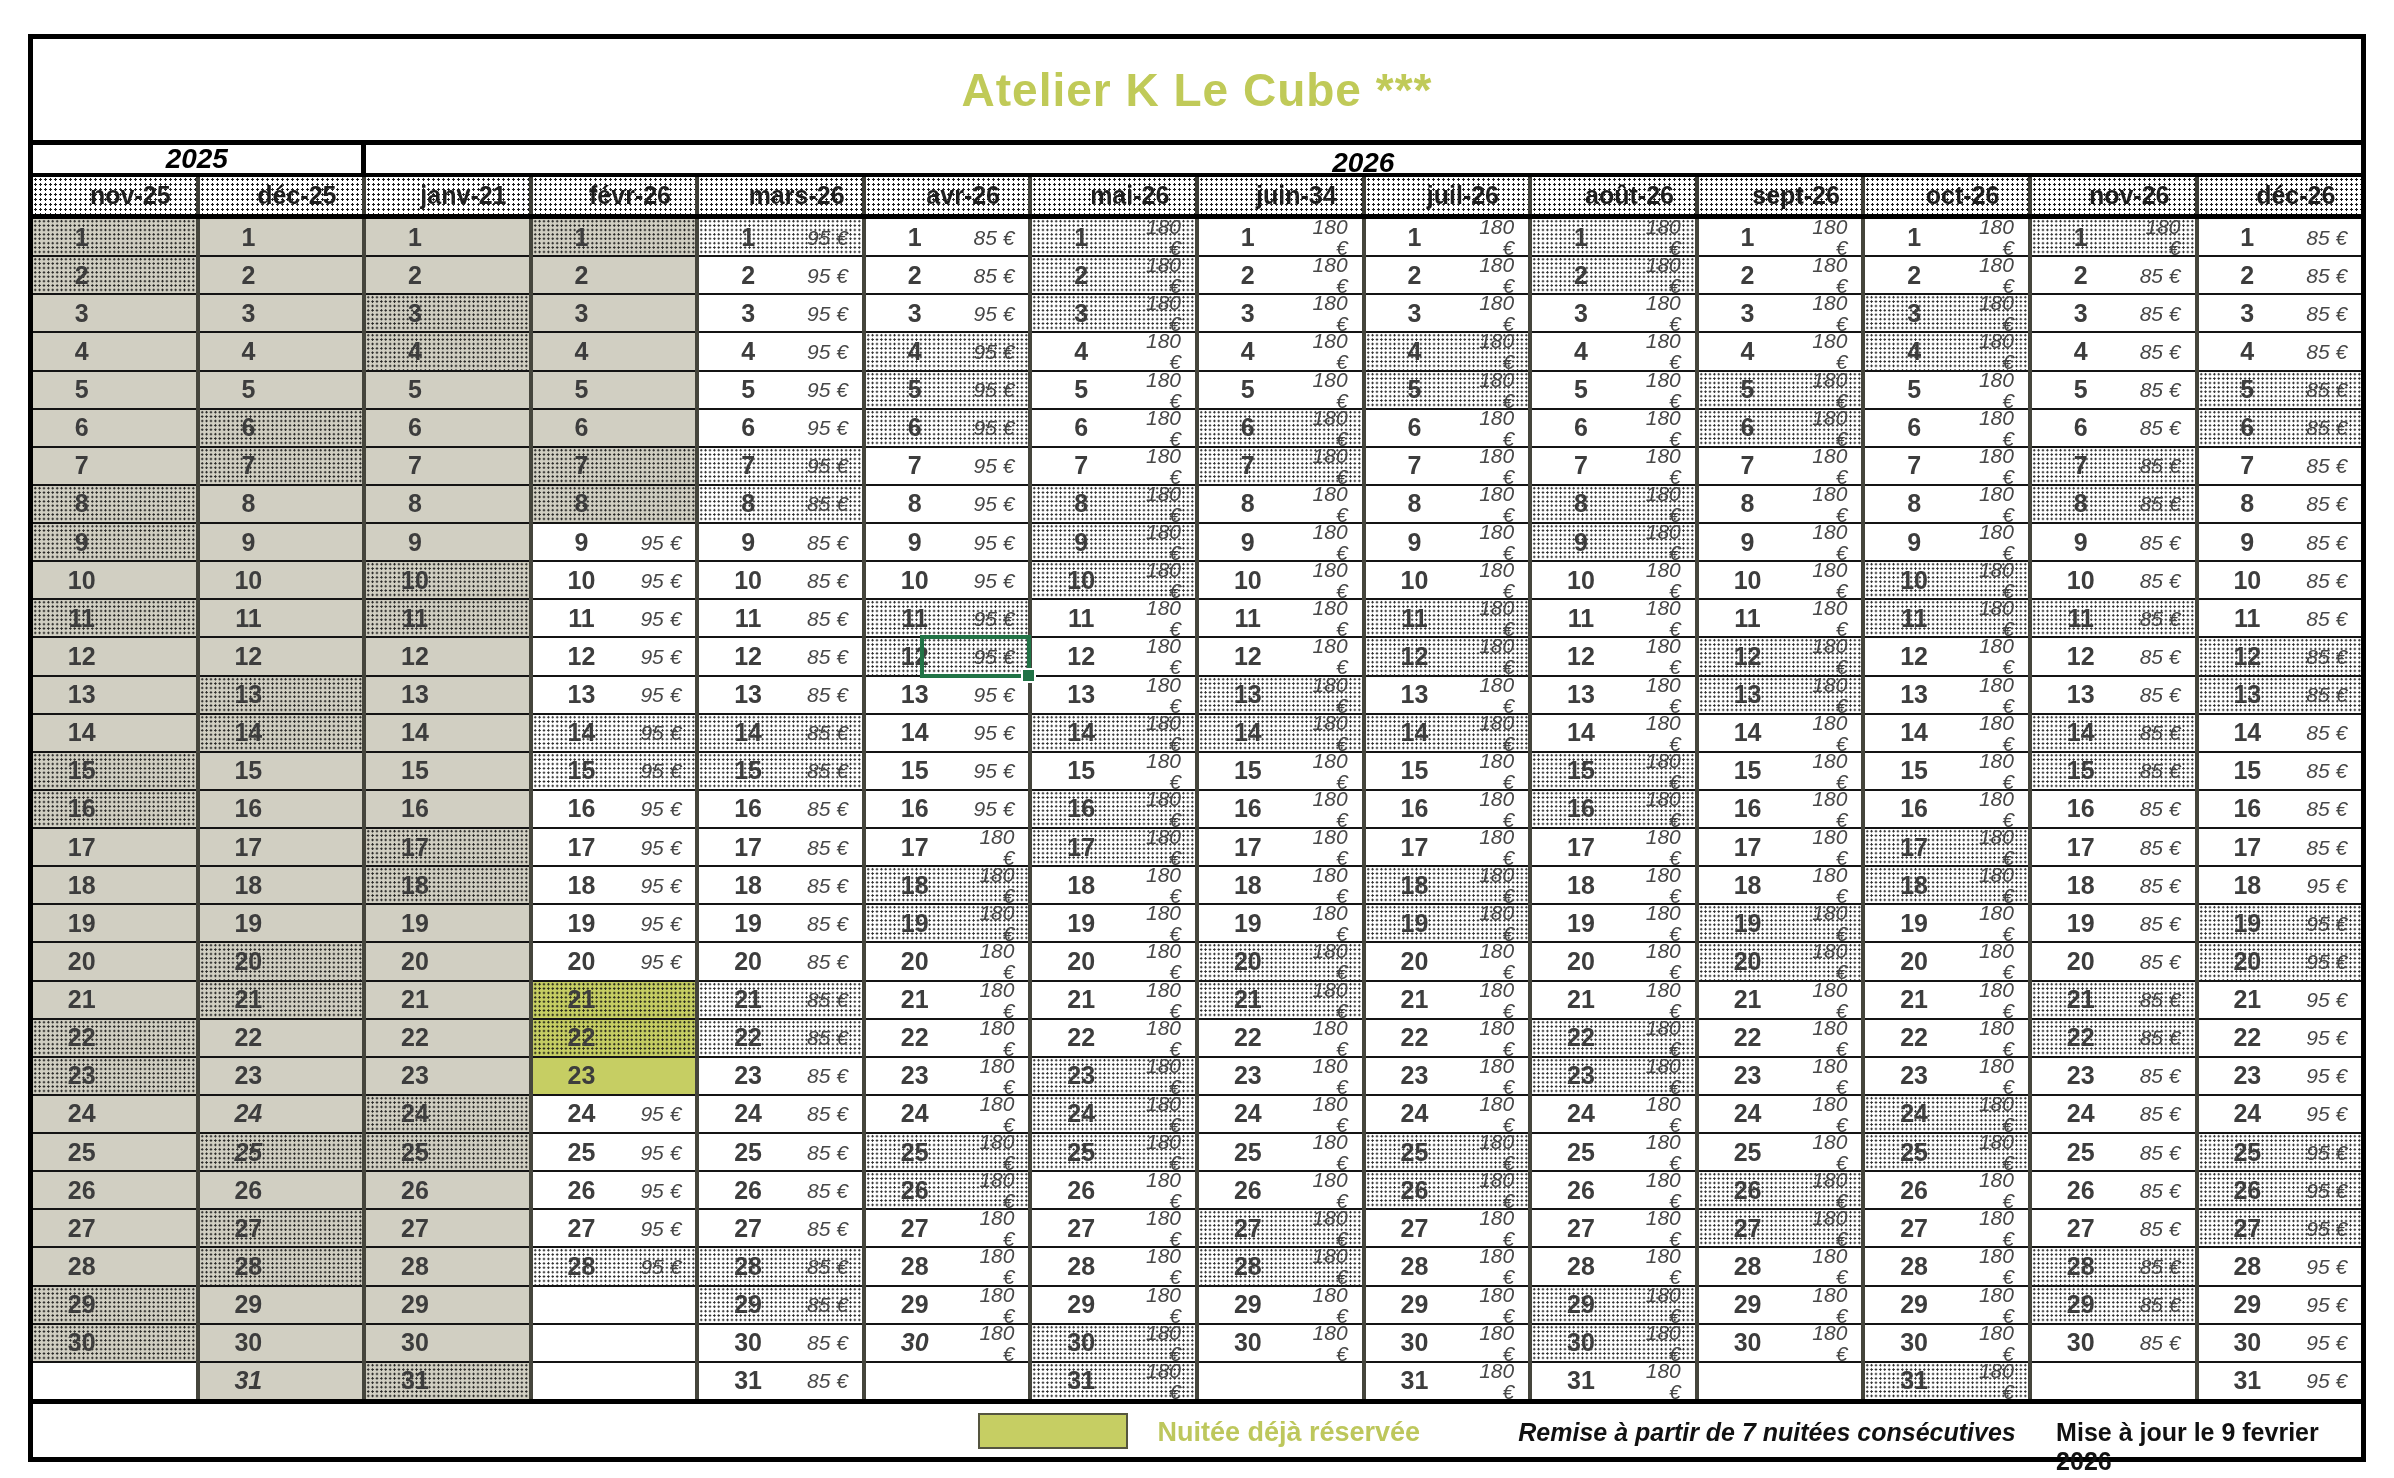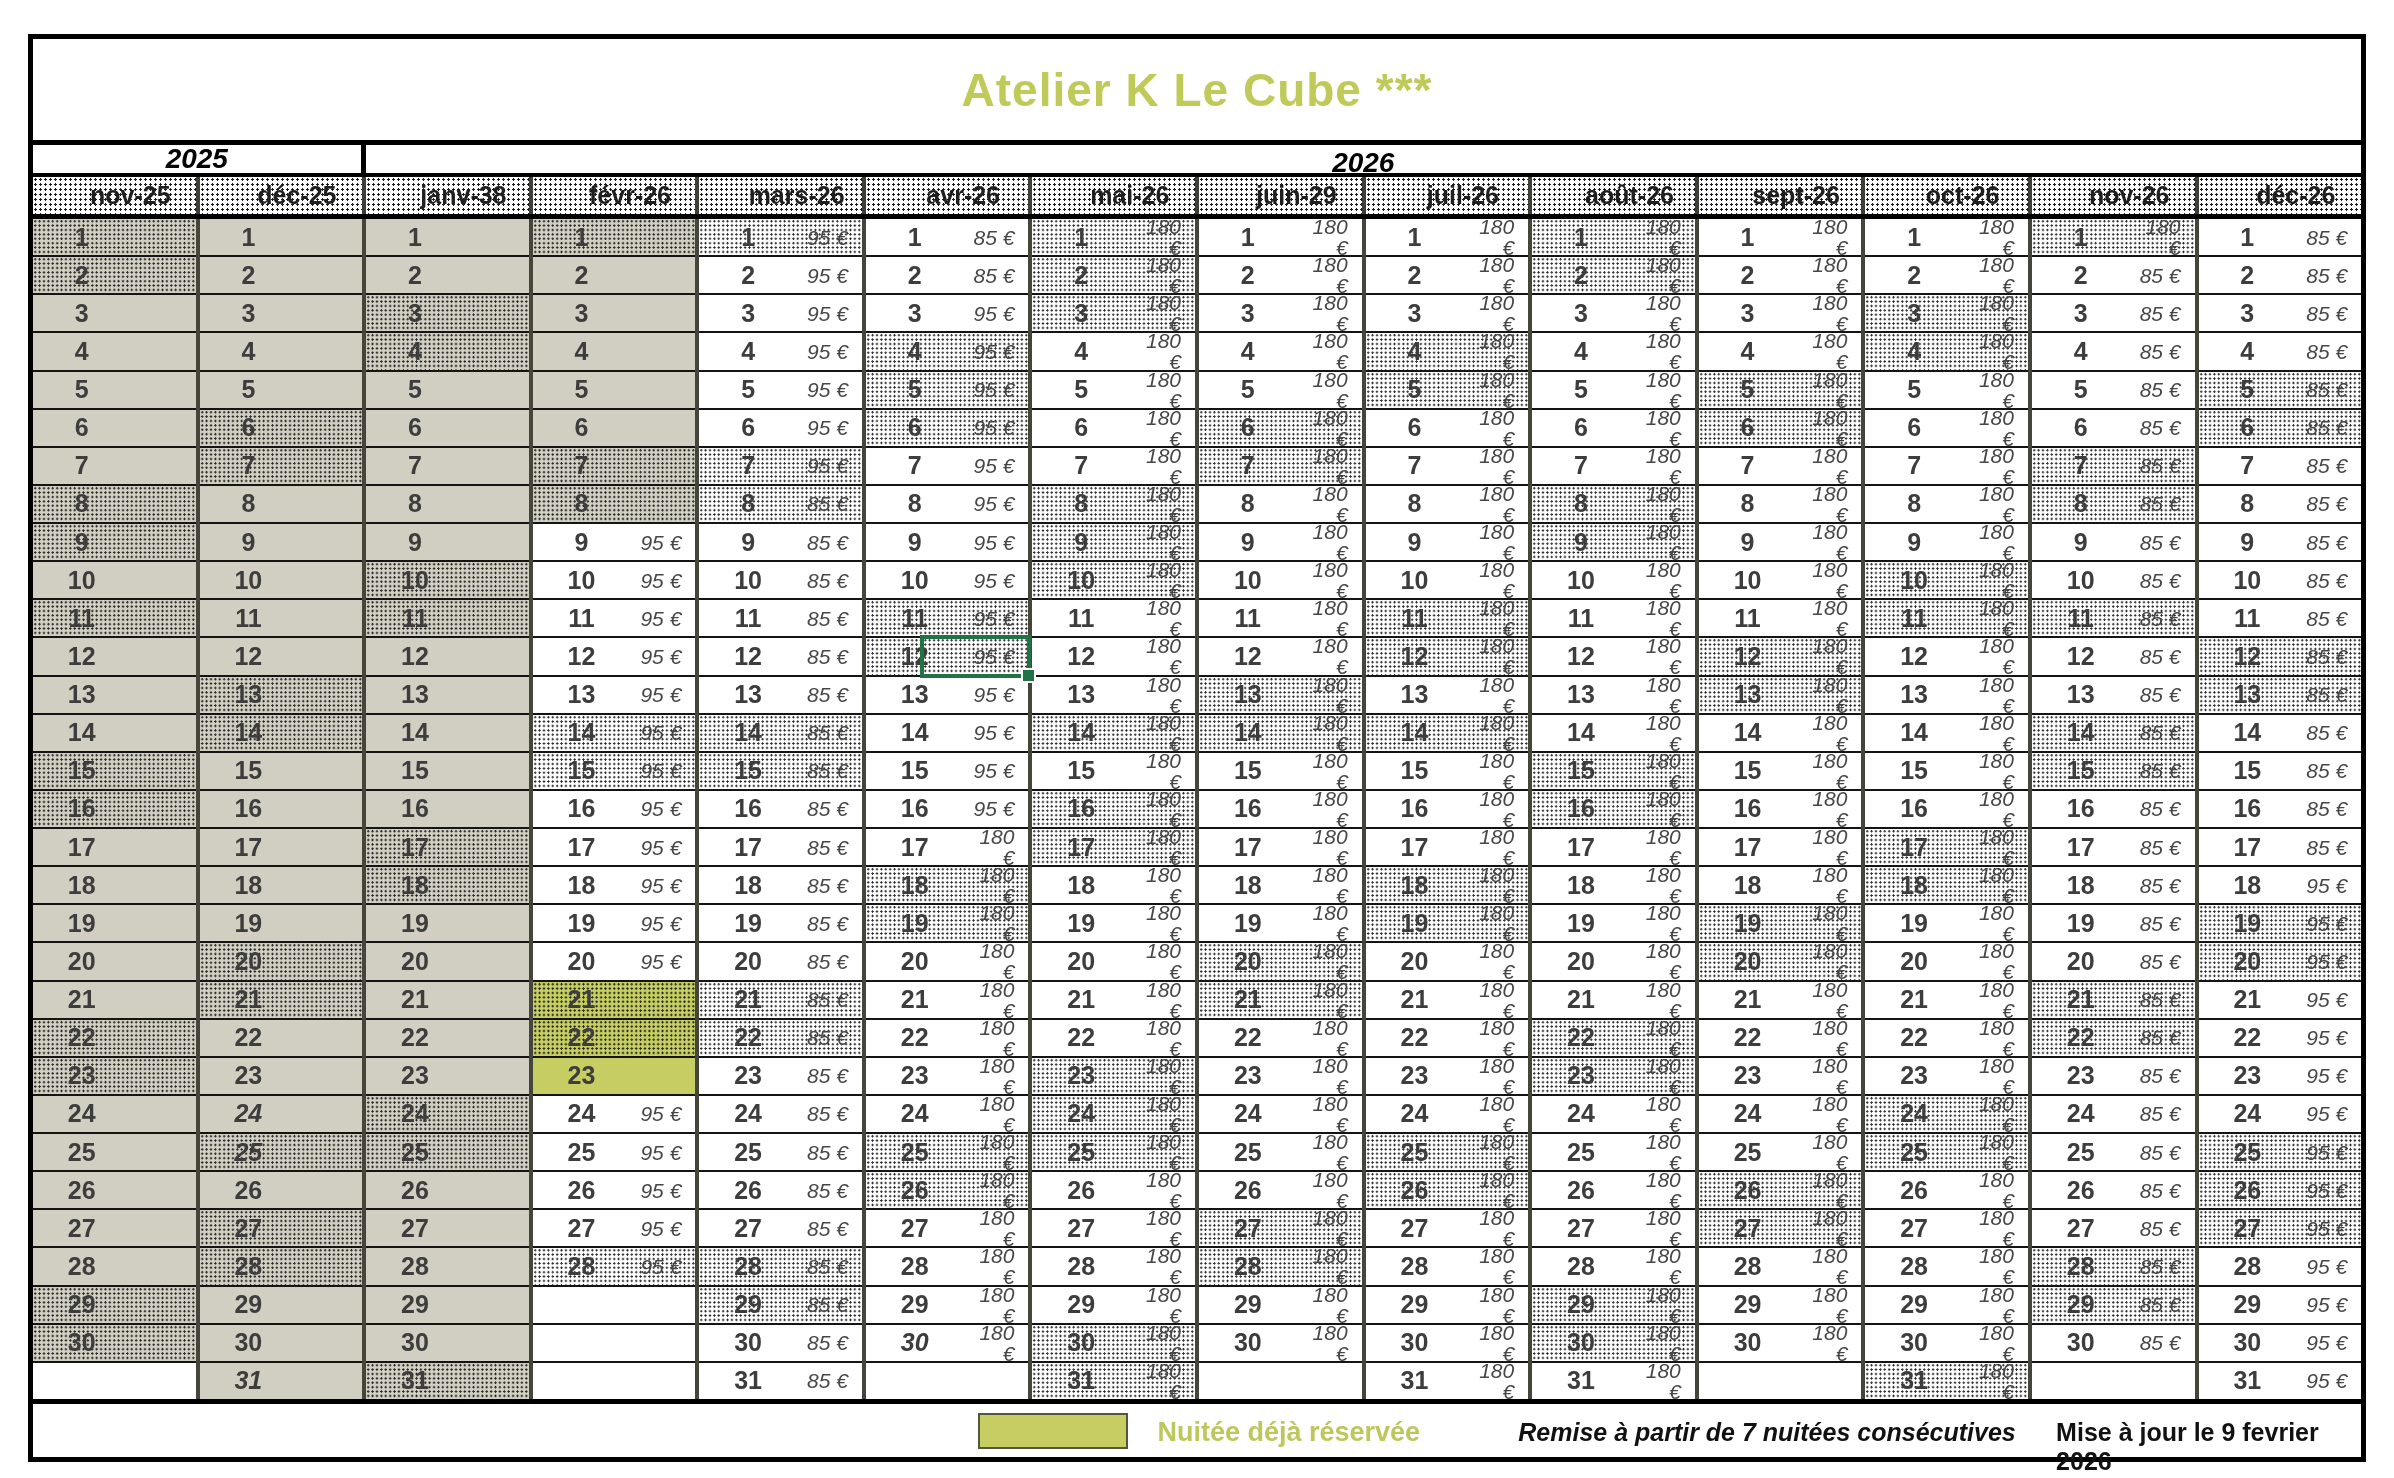--- a/index.html
+++ b/index.html
@@ -65,26 +65,26 @@
     </div>
 
     <div class="year-row">
       <div class="year-cell y25">2025</div>
       <div class="year-cell y26">2026</div>
     </div>
 
     <div class="month-row" id="month-row">
         <div class="month-cell">nov-25</div>
         <div class="month-cell">déc-25</div>
-        <div class="month-cell">janv-38</div>
+        <div class="month-cell">janv-21</div>
         <div class="month-cell">févr-26</div>
         <div class="month-cell">mars-26</div>
         <div class="month-cell">avr-26</div>
         <div class="month-cell">mai-26</div>
-        <div class="month-cell">juin-29</div>
+        <div class="month-cell">juin-34</div>
         <div class="month-cell">juil-26</div>
         <div class="month-cell">août-26</div>
         <div class="month-cell">sept-26</div>
         <div class="month-cell">oct-26</div>
         <div class="month-cell">nov-26</div>
         <div class="month-cell">déc-26</div>
       </div>
 
     <div class="grid" id="grid">
         <div class="mcol">

